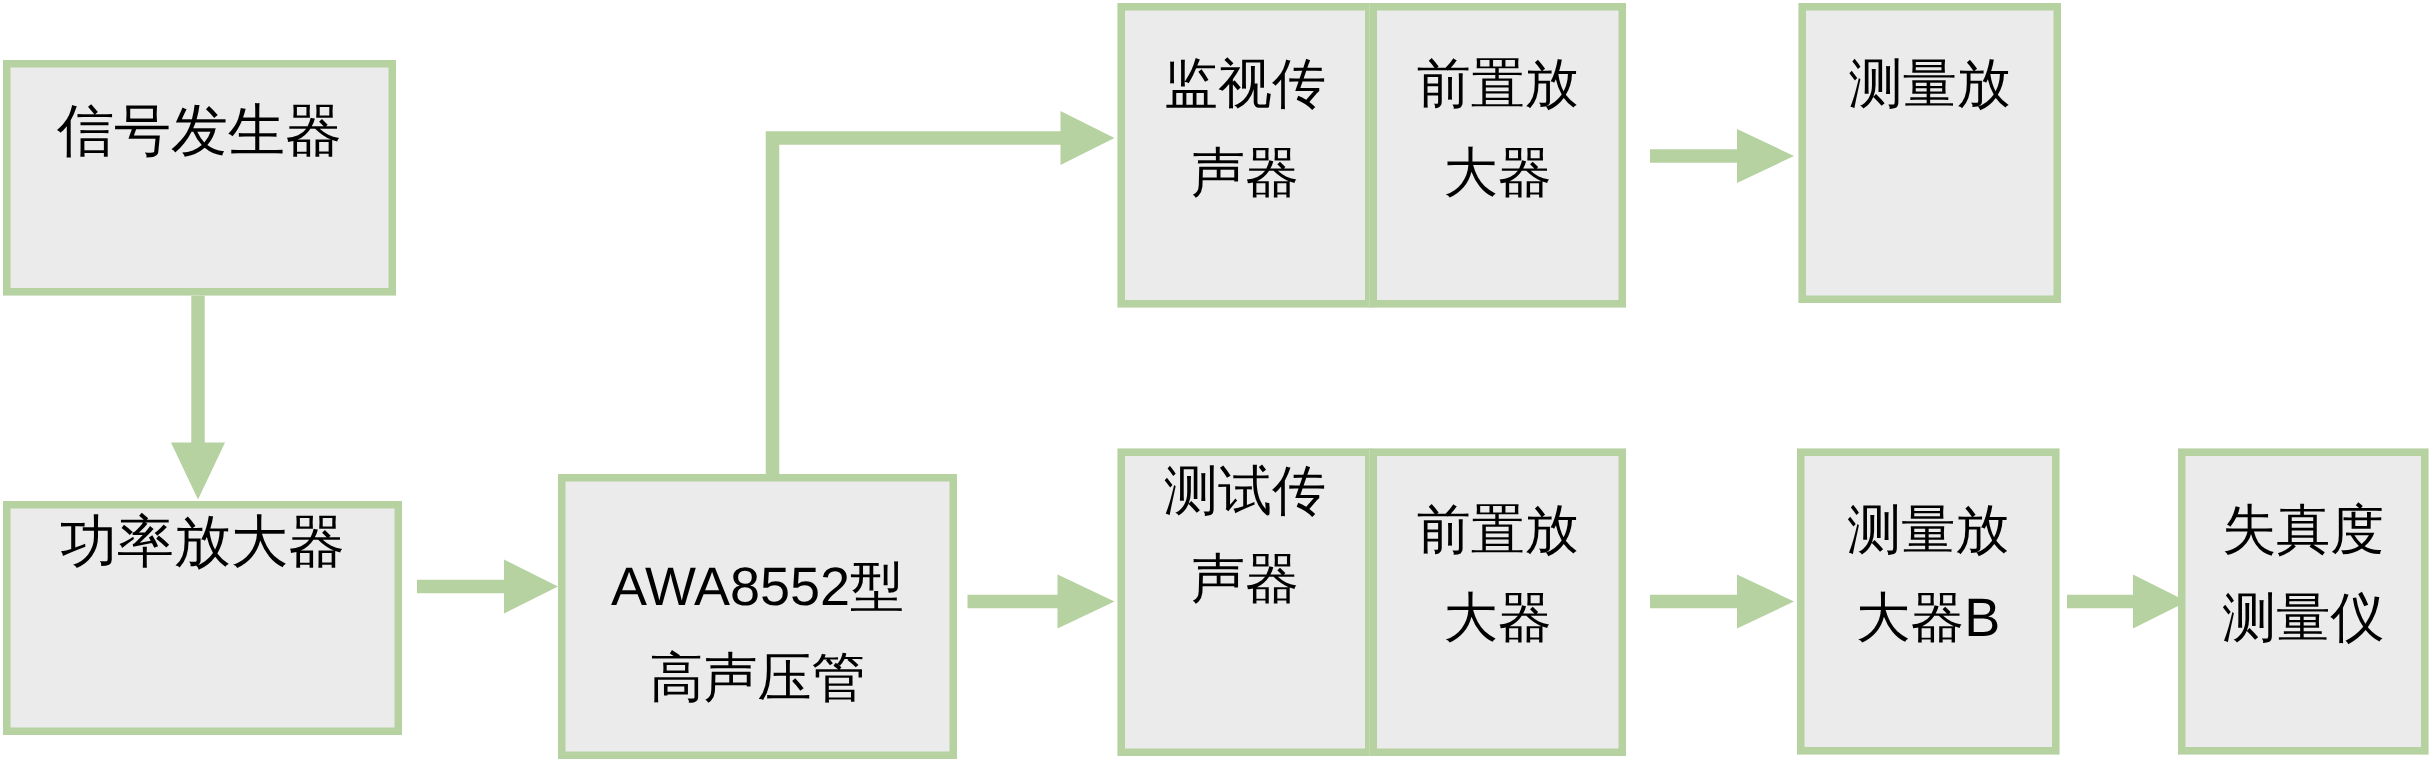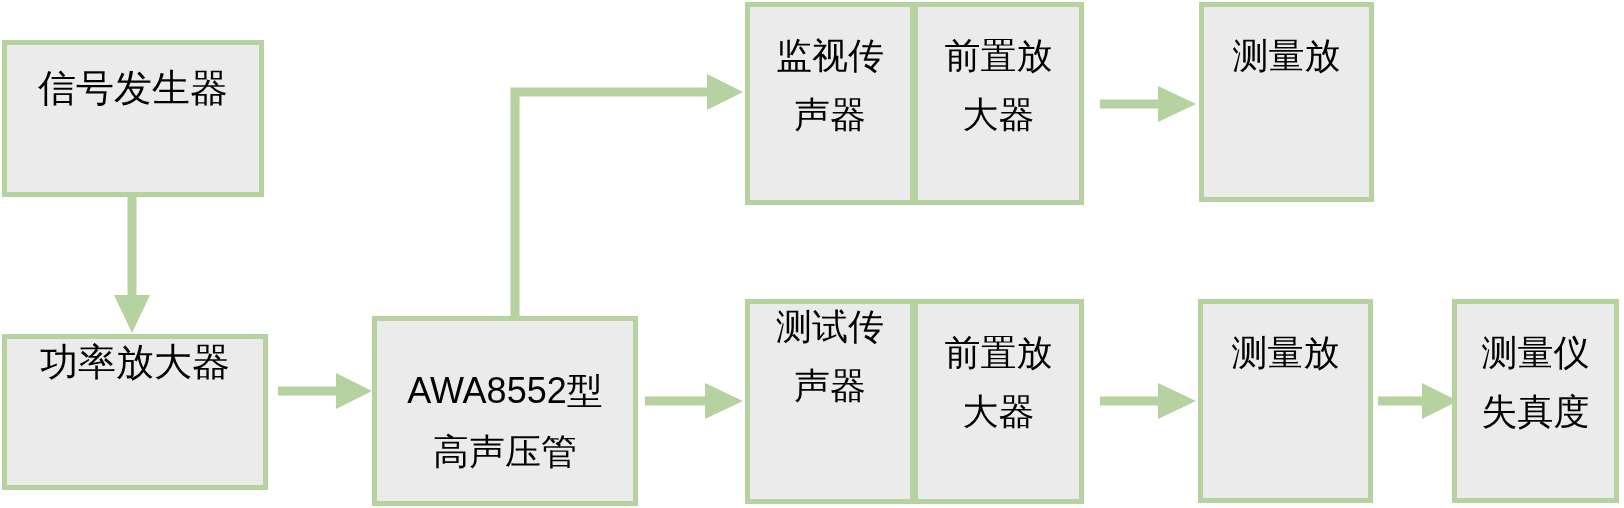--- a/index.html
+++ b/index.html
@@ -188,20 +188,21 @@
     <span class="line">声器</span>
   </div>
 
   <div class="node" id="node-test-preamp">
     <span class="line">前置放</span>
     <span class="line">大器</span>
   </div>
 
   <div class="node" id="node-meas-amp-b">
     <span class="line">测量放</span>
+    <span class="line">大器B</span>
   </div>
 
   <div class="node" id="node-distortion-meter">
+    <span class="line">失真度</span>
     <span class="line">测量仪</span>
-    <span class="line">失真度</span>
   </div>
 
 </div>
 
 </body></html>

